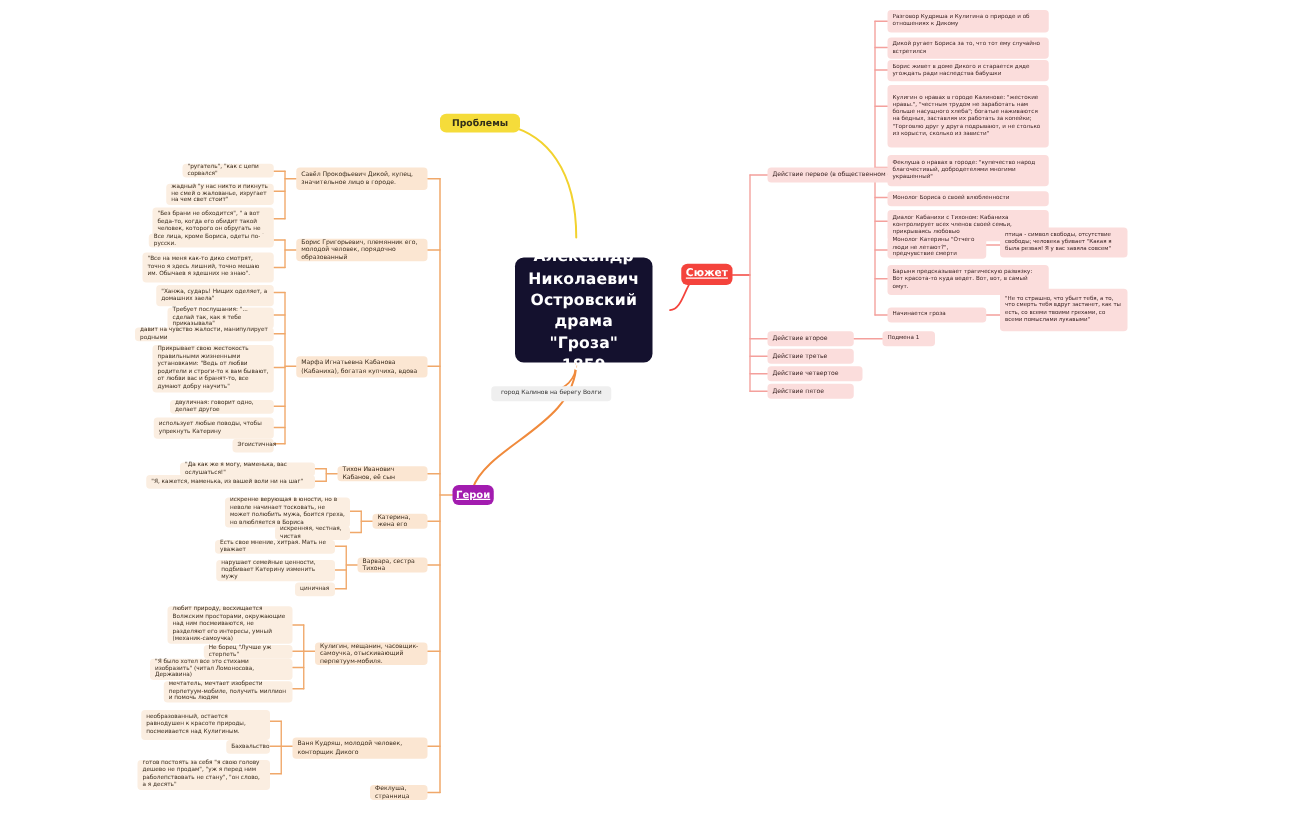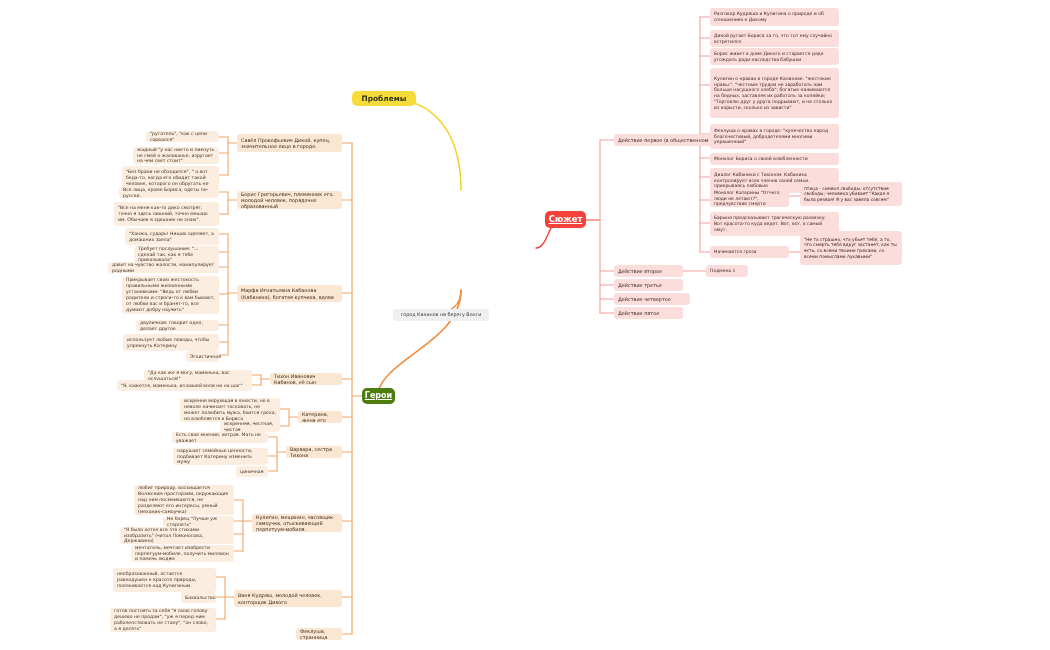--- a/index.html
+++ b/index.html
@@ -27,21 +27,21 @@
           text-align:center;padding:4px 7px;border-radius:5px;
           display:flex;align-items:center;justify-content:center;text-decoration:underline;}
   .l2-red{background:#fbdddc;color:#3a2423;font-size:4.9px;padding:3px 4px;
           border-radius:3px;display:flex;align-items:center;}
   .l3-red{background:#fbdddc;color:#3a2423;font-size:4.5px;padding:3px 4px;
           border-radius:3px;display:flex;align-items:center;}
   .l4-red{background:#fbdddc;color:#3a2423;font-size:4.4px;padding:3px 4px;
           border-radius:3px;display:flex;align-items:center;}
 
   
-  .l1-orange{background:#4d7c0f;color:#ffffff;font-size:8px;font-weight:700;
+  .l1-orange{background:#a21caf;color:#ffffff;font-size:8px;font-weight:700;
              text-align:center;padding:4px 7px;border-radius:5px;
              display:flex;align-items:center;justify-content:center;text-decoration:underline;}
   .l2-or{background:#fbe6d2;color:#3a2c1d;font-size:4.9px;padding:3px 4px;
          border-radius:3px;display:flex;align-items:center;}
   .l3-or{background:#fbeee1;color:#3a2c1d;font-size:4.6px;padding:3px 4px;
          border-radius:3px;display:flex;align-items:center;}
 
   
   .l1-yellow{background:#f5dc3a;color:#33301a;font-size:7.4px;font-weight:700;
              text-align:center;padding:4px 7px;border-radius:5px;
@@ -152,20 +152,21 @@
       <path d="M243 551 L 234 551" stroke="#f0a86a" stroke-width="1.1"></path>
 
       <path d="M234 597 L 225 597" stroke="#f0a86a" stroke-width="1.1"></path>
       <path d="M225 577 L 225 619" stroke="#f0a86a" stroke-width="1.1"></path>
       <path d="M225 577 L 216 577" stroke="#f0a86a" stroke-width="1.1"></path>
       <path d="M225 597 L 216 597" stroke="#f0a86a" stroke-width="1.1"></path>
       <path d="M225 619 L 216 619" stroke="#f0a86a" stroke-width="1.1"></path>
     </g>
   </svg>
 
+  <div class="node root" style="left:412px;top:206px;width:110px;height:84px;">Александр Николаевич Островский драма "Гроза" 1859</div>
 
   <div class="node note-grey" style="left:393px;top:309px;width:96px;height:12px;">город Калинов на берегу Волги</div>
 
   <div class="node l1-yellow" style="left:352px;top:91px;width:64px;height:15px;">Проблемы</div>
 
   <div class="node l1-red" style="left:545px;top:211px;width:41px;height:17px;">Сюжет</div>
 
   <div class="node l2-red" style="left:614px;top:134px;width:120px;height:12px;">Действие  первое (в общественном саду)</div>
   <div class="node l2-red" style="left:614px;top:265px;width:69px;height:12px;">Действие второе</div>
   <div class="node l3-red" style="left:706px;top:265px;width:42px;height:12px;">Подмена 1</div>

